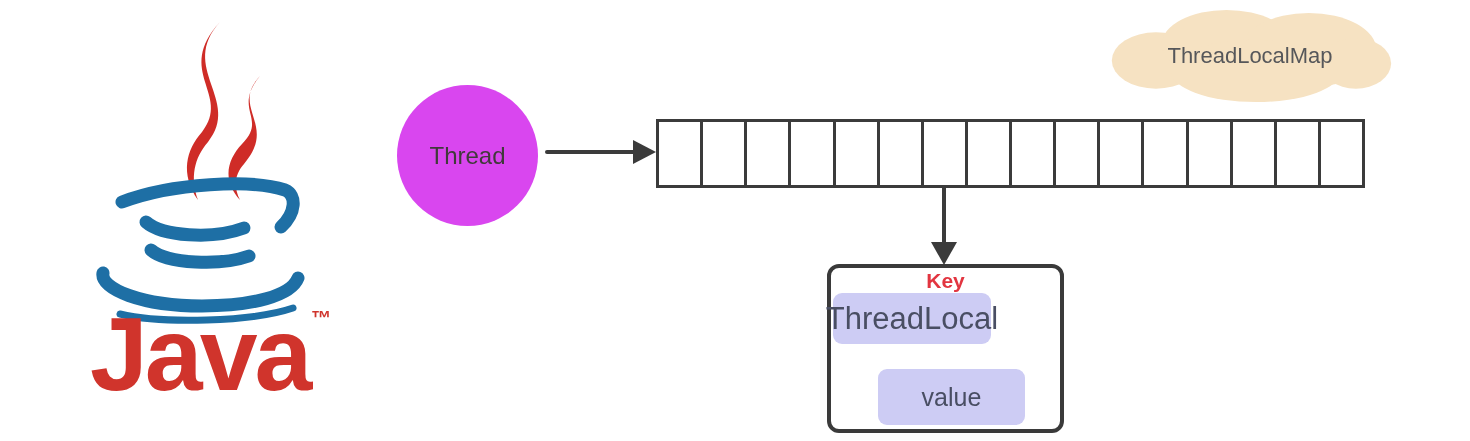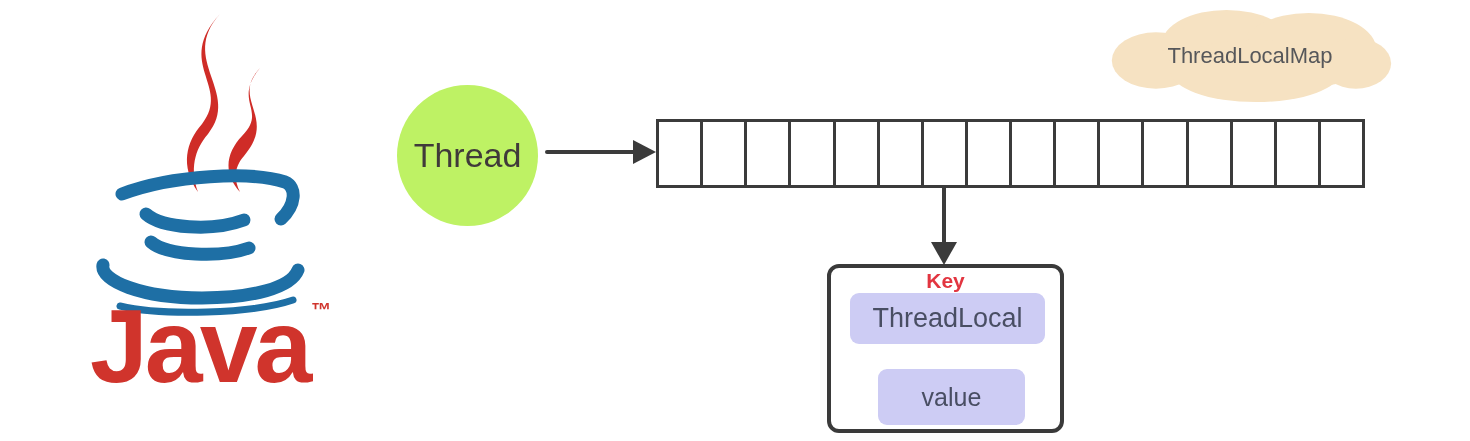--- a/index.html
+++ b/index.html
@@ -2,33 +2,33 @@
 <html><head>
 <meta charset="utf-8">
 <style>
   html,body{margin:0;padding:0;background:#ffffff;}
   .canvas{
     position:relative;width:1470px;height:441px;background:#ffffff;
     overflow:hidden;font-family:"Liberation Sans",sans-serif;
   }
 
   
-  .java-logo{position:absolute;left:80px;top:8px;width:250px;height:399px;}
+  .java-logo{position:absolute;left:80px;top:16px;width:250px;height:399px;}
   .java-logo svg{position:absolute;left:0;top:0;}
   .wordmark{
     position:absolute;left:10px;top:281px;font-size:104px;font-weight:bold;
     letter-spacing:-3px;line-height:1.1;color:#d0342c;white-space:nowrap;
   }
   .wordmark .tm{font-size:20px;font-weight:bold;vertical-align:top;position:relative;top:10px;left:2px;}
 
   
   .thread-circle{
     position:absolute;left:397px;top:85px;width:141px;height:141px;border-radius:50%;
-    background:#bef264;display:flex;align-items:center;justify-content:center;
-    font-size:34px;color:#403a3a;
+    background:#d946ef;display:flex;align-items:center;justify-content:center;
+    font-size:24px;color:#403a3a;
   }
 
   
   .h-arrow-line{position:absolute;left:545px;top:150px;width:92px;height:4px;background:#3b3b3b;border-radius:2px;}
   .h-arrow-head{position:absolute;left:633px;top:140px;width:0;height:0;
     border-top:12px solid transparent;border-bottom:12px solid transparent;border-left:23px solid #3b3b3b;}
   .v-arrow-line{position:absolute;left:942px;top:188px;width:4px;height:57px;background:#3b3b3b;}
   .v-arrow-head{position:absolute;left:931px;top:242px;width:0;height:0;
     border-left:13px solid transparent;border-right:13px solid transparent;border-top:23px solid #3b3b3b;}
 
@@ -56,21 +56,21 @@
     border:4px solid #3a3a3a;border-radius:12px;box-sizing:border-box;z-index:2;
   }
   .key-label{
     position:absolute;left:0;right:0;top:1px;text-align:center;
     font-size:21px;font-weight:bold;color:#e23540;z-index:4;
   }
   .field{
     position:absolute;background:#cdccf4;border-radius:9px;
     display:flex;align-items:center;justify-content:center;color:#494e63;
   }
-  .field-threadlocal{left:19px;top:25px;width:195px;height:51px;font-size:27px;}
+  .field-threadlocal{left:2px;top:25px;width:158px;height:51px;font-size:31px;}
   .field-value{left:47px;top:101px;width:147px;height:56px;font-size:25px;}
 </style>
 </head>
 <body>
 
 <div class="canvas">
 
   <div class="java-logo">
     <svg width="250" height="320" viewBox="0 0 250 320">
 

